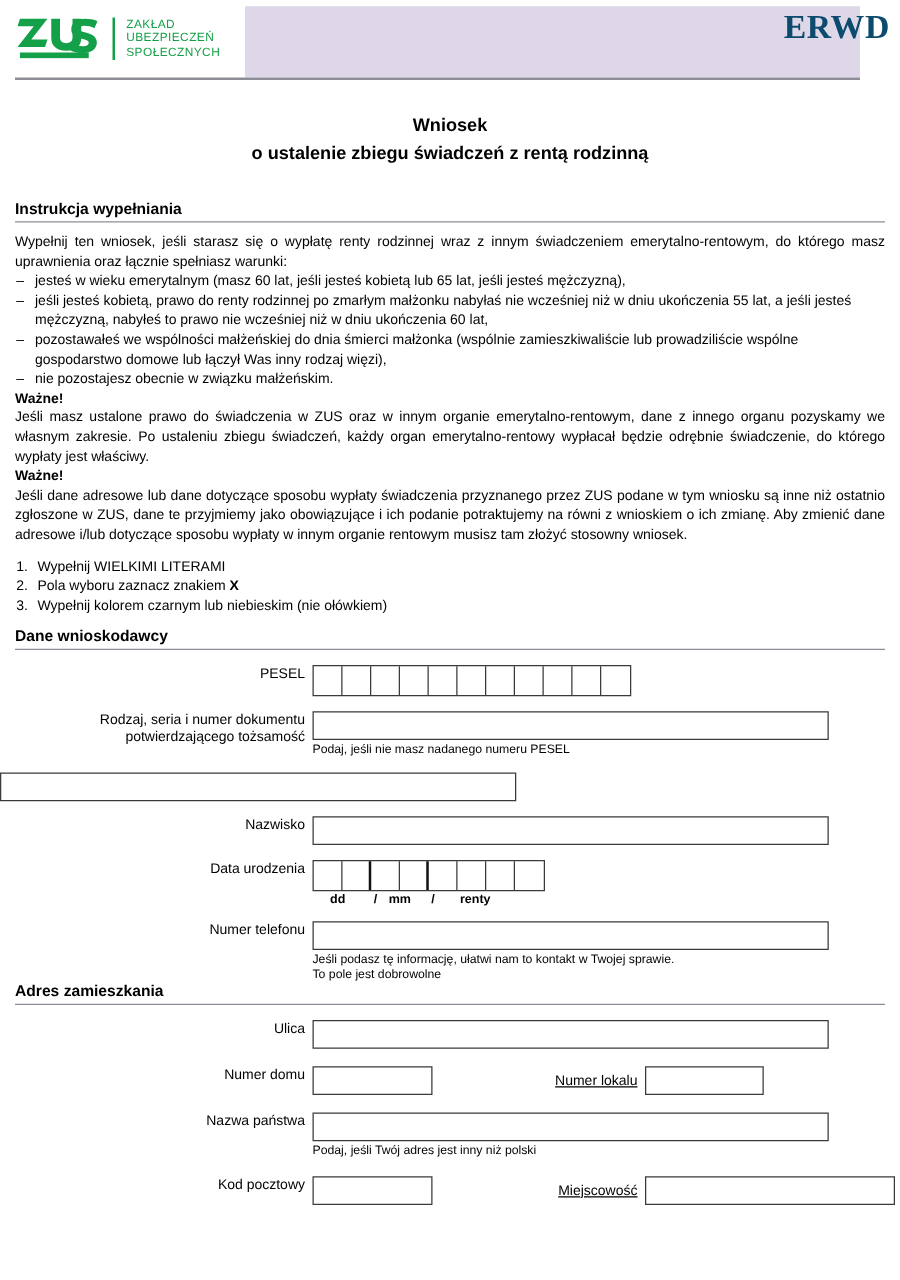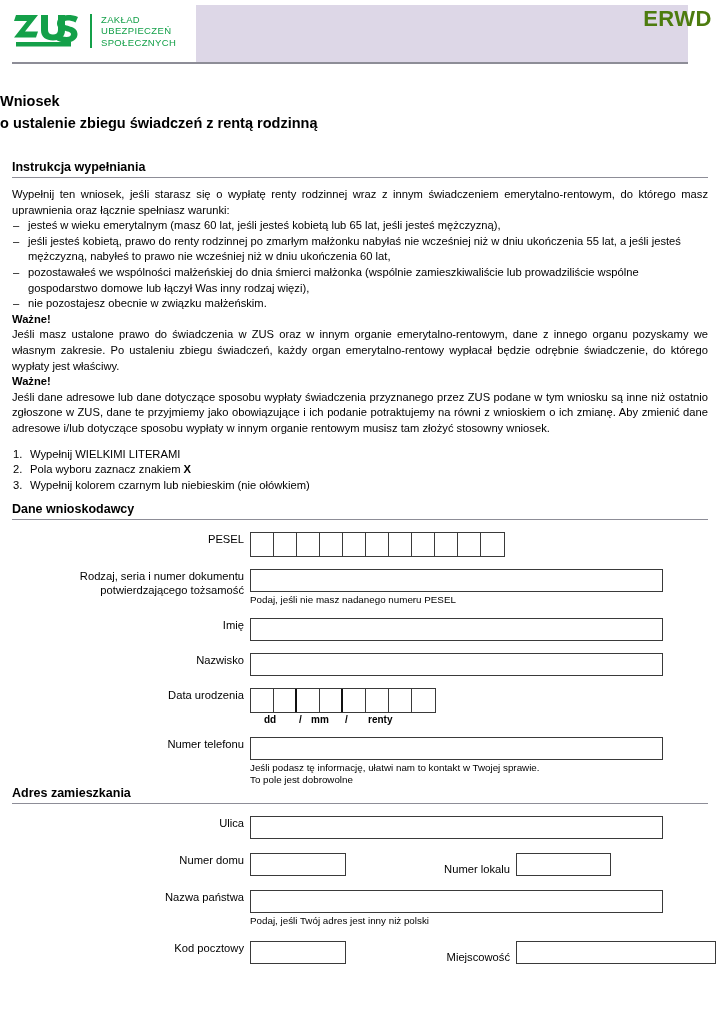--- a/index.html
+++ b/index.html
@@ -33,25 +33,26 @@
     left: 196px;
     top: 5px;
     width: 492px;
     height: 57px;
     background: #ddd7e7;
   }
   .form-code {
     position: absolute;
     right: 8px;
     top: 8px;
-    font-size: 22px;
+    font-size: 27px;
     font-weight: bold;
     letter-spacing: 0.5px;
     line-height: 1;
-    color: #4d7c0f;
+    color: #0c4a6e;
+    font-family: Liberation Serif, serif;
   }
   .header-rule {
     position: absolute;
     left: 12px;
     top: 62px;
     width: 676px;
     height: 2px;
     background: #8d8d97;
   }
 
@@ -80,21 +81,21 @@
     line-height: 11.5px;
     color: #14a049;
     letter-spacing: 0.35px;
     font-weight: normal;
     white-space: nowrap;
   }
 
   
   .title-block {
     margin-top: 22px;
-    text-align: left;
+    text-align: center;
   }
   .title-line1 {
     font-size: 14.5px;
     font-weight: bold;
     line-height: 22px;
   }
   .title-line2 {
     font-size: 14.5px;
     font-weight: bold;
     line-height: 22px;
@@ -226,21 +227,22 @@
   }
   .dl-dd   { left: 14px; }
   .dl-sl1  { left: 49px; }
   .dl-mm   { left: 61px; }
   .dl-sl2  { left: 95px; }
   .dl-rrrr { left: 118px; }
 
   
   .pair {
     display: flex;
-    align-items: flex-end;
+    align-items: center;
+    text-decoration: underline;
   }
   .pair-label {
     text-align: right;
     padding-right: 6px;
     font-size: 11.2px;
     line-height: 14px;
     box-sizing: border-box;
   }
   .pair-label.second {
     width: 170px;
@@ -366,21 +368,20 @@
           <div>Rodzaj, seria i numer dokumentu</div>
           <div>potwierdzającego tożsamość</div>
         </div>
         <div class="row-field">
           <div class="inputbox wide"></div>
           <div class="hint">Podaj, jeśli nie masz nadanego numeru PESEL</div>
         </div>
       </div>
 
       <div class="row">
-        <div class="row-label">Imię</div>
         <div class="row-field">
           <div class="inputbox wide"></div>
         </div>
       </div>
 
       <div class="row">
         <div class="row-label">Nazwisko</div>
         <div class="row-field">
           <div class="inputbox wide"></div>
         </div>

